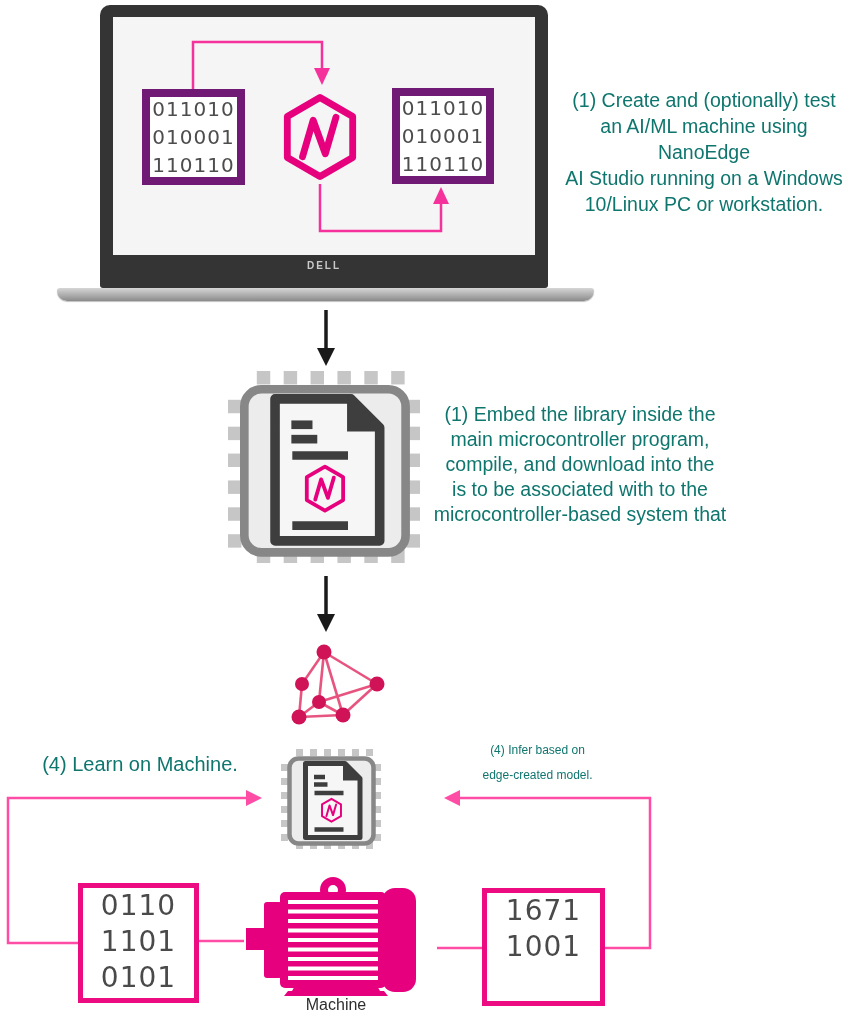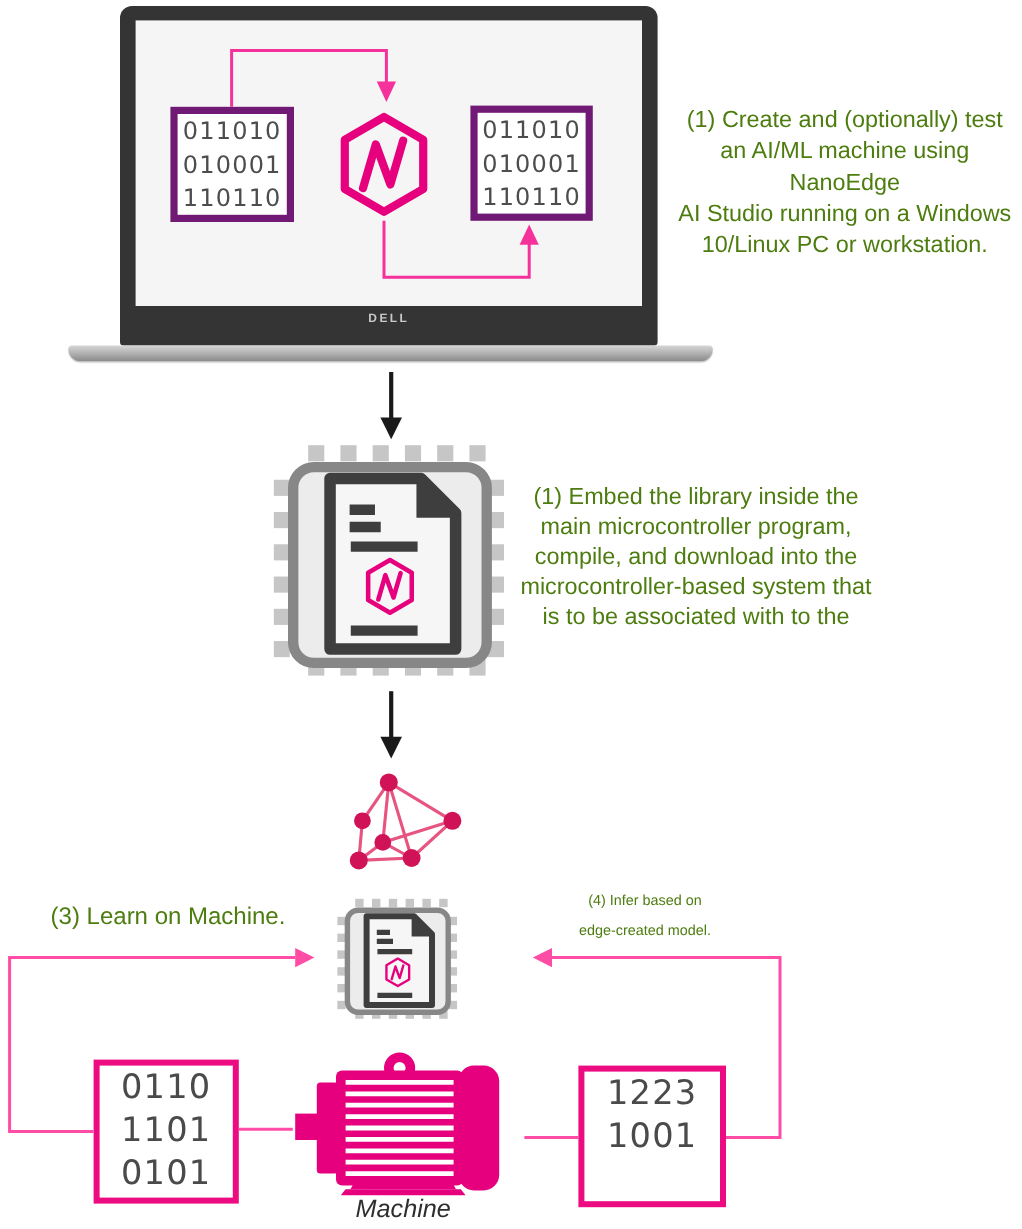--- a/index.html
+++ b/index.html
@@ -25,45 +25,45 @@
   }
   .laptop-base{
     left:57px;top:288px;width:537px;height:13px;
     background:linear-gradient(#d6d6d6,#a9a9a9 60%,#8a8a8a);
     border-radius:3px 3px 10px 10px;
     box-shadow:0 1px 1px rgba(0,0,0,0.25);
   }
 
   
   .bin-box{
-    background:#ffffff;border:6px solid #701a75;box-sizing:border-box;
+    background:#ffffff;border:8px solid #701a75;box-sizing:border-box;
     text-align:center;color:#4d4d4d;font-size:20px;line-height:28px;
     letter-spacing:1px;display:flex;flex-direction:column;justify-content:center;
     font-family:"DejaVu Sans", sans-serif;
   }
   .bin-left{left:142px;top:89px;width:103px;height:96px;}
   .bin-right{left:392px;top:88px;width:102px;height:96px;}
 
   
   .data-box{
     background:#ffffff;border:5px solid #ec0b81;box-sizing:border-box;
     text-align:center;color:#4a4a4a;font-size:28px;line-height:36px;
     letter-spacing:1px;display:flex;flex-direction:column;justify-content:flex-start;
     font-family:"DejaVu Sans", sans-serif;
   }
   .data-left{left:78px;top:883px;width:121px;height:120px;}
   .data-right{left:482px;top:888px;width:123px;height:118px;}
 
   
-  .caption{color:#4d7c0f;text-align:center;}
+  .caption{color:#0f766e;text-align:center;}
   .cap1{left:556px;top:87px;width:296px;font-size:19.5px;line-height:26px;}
   .cap2{left:428px;top:402px;width:304px;font-size:19.5px;line-height:25px;}
   .cap3{left:15px;top:753px;width:250px;font-size:20px;}
   .cap4{left:430px;top:738px;width:215px;font-size:12px;line-height:25px;}
-  .machine-label{left:258px;top:996px;width:156px;font-size:21px;color:#2e2e2e;text-align:center;font-style:italic;}
+  .machine-label{left:258px;top:996px;width:156px;font-size:16px;color:#2e2e2e;text-align:center;}
   .caption div{display:block;}
 
   svg{display:block;}
   .overlay{left:0;top:0;pointer-events:none;}
 </style>
 </head>
 <body>
 
 <div class="canvas">
 
@@ -145,22 +145,22 @@
   </div>
 
   <svg class="abs" style="left:228px;top:370px" width="192" height="194" viewBox="0 0 200 200">
     <use href="#chip-def"></use>
   </svg>
 
   <div class="abs caption cap2">
     <div>(1) Embed the library inside the</div>
     <div>main microcontroller program,</div>
     <div>compile, and download into the</div>
+    <div>is to be associated with to the</div>
     <div>microcontroller-based system that</div>
-    <div>is to be associated with to the</div>
   </div>
 
   <svg class="abs" style="left:278px;top:636px" width="114" height="100" viewBox="0 0 114 100">
     <g stroke="#e75480" stroke-width="2.6">
       <line x1="46" y1="16" x2="24" y2="48"></line>
       <line x1="46" y1="16" x2="41" y2="66"></line>
       <line x1="46" y1="16" x2="65" y2="79"></line>
       <line x1="46" y1="16" x2="99" y2="48"></line>
       <line x1="24" y1="48" x2="21" y2="81"></line>
       <line x1="41" y1="66" x2="21" y2="81"></line>
@@ -172,21 +172,21 @@
     <g fill="#d01257">
       <circle cx="46" cy="16" r="7.5"></circle>
       <circle cx="24" cy="48" r="7"></circle>
       <circle cx="99" cy="48" r="7.5"></circle>
       <circle cx="41" cy="66" r="7"></circle>
       <circle cx="21" cy="81" r="7.5"></circle>
       <circle cx="65" cy="79" r="7.5"></circle>
     </g>
   </svg>
 
-  <div class="abs caption cap3">(3) Learn on Machine.</div>
+  <div class="abs caption cap3">(4) Learn on Machine.</div>
   <div class="abs caption cap4">
     <div>(4) Infer based on</div>
     <div>edge-created model.</div>
   </div>
 
   <svg class="abs" style="left:281px;top:747px" width="100" height="104" viewBox="0 0 200 200">
     <use href="#chip-def"></use>
   </svg>
 
   <svg class="abs" style="left:238px;top:874px" width="184" height="124" viewBox="0 0 184 124">
@@ -211,21 +211,21 @@
   </svg>
 
   <div class="abs machine-label">Machine</div>
 
   <div class="abs data-box data-left">
     <div>0110</div>
     <div>1101</div>
     <div>0101</div>
   </div>
   <div class="abs data-box data-right">
-    <div>1223</div>
+    <div>1671</div>
     <div>1001</div>
   </div>
 
   <svg class="abs overlay" width="852" height="1024" viewBox="0 0 852 1024">
 
     <g stroke="#f5329b" stroke-width="2.5" fill="none">
       <path d="M193,89 V42 H322 V70"></path>
     </g>
     <polygon points="314,68 330,68 322,85" fill="#f5329b"></polygon>
     <g stroke="#f5329b" stroke-width="2.5" fill="none">

